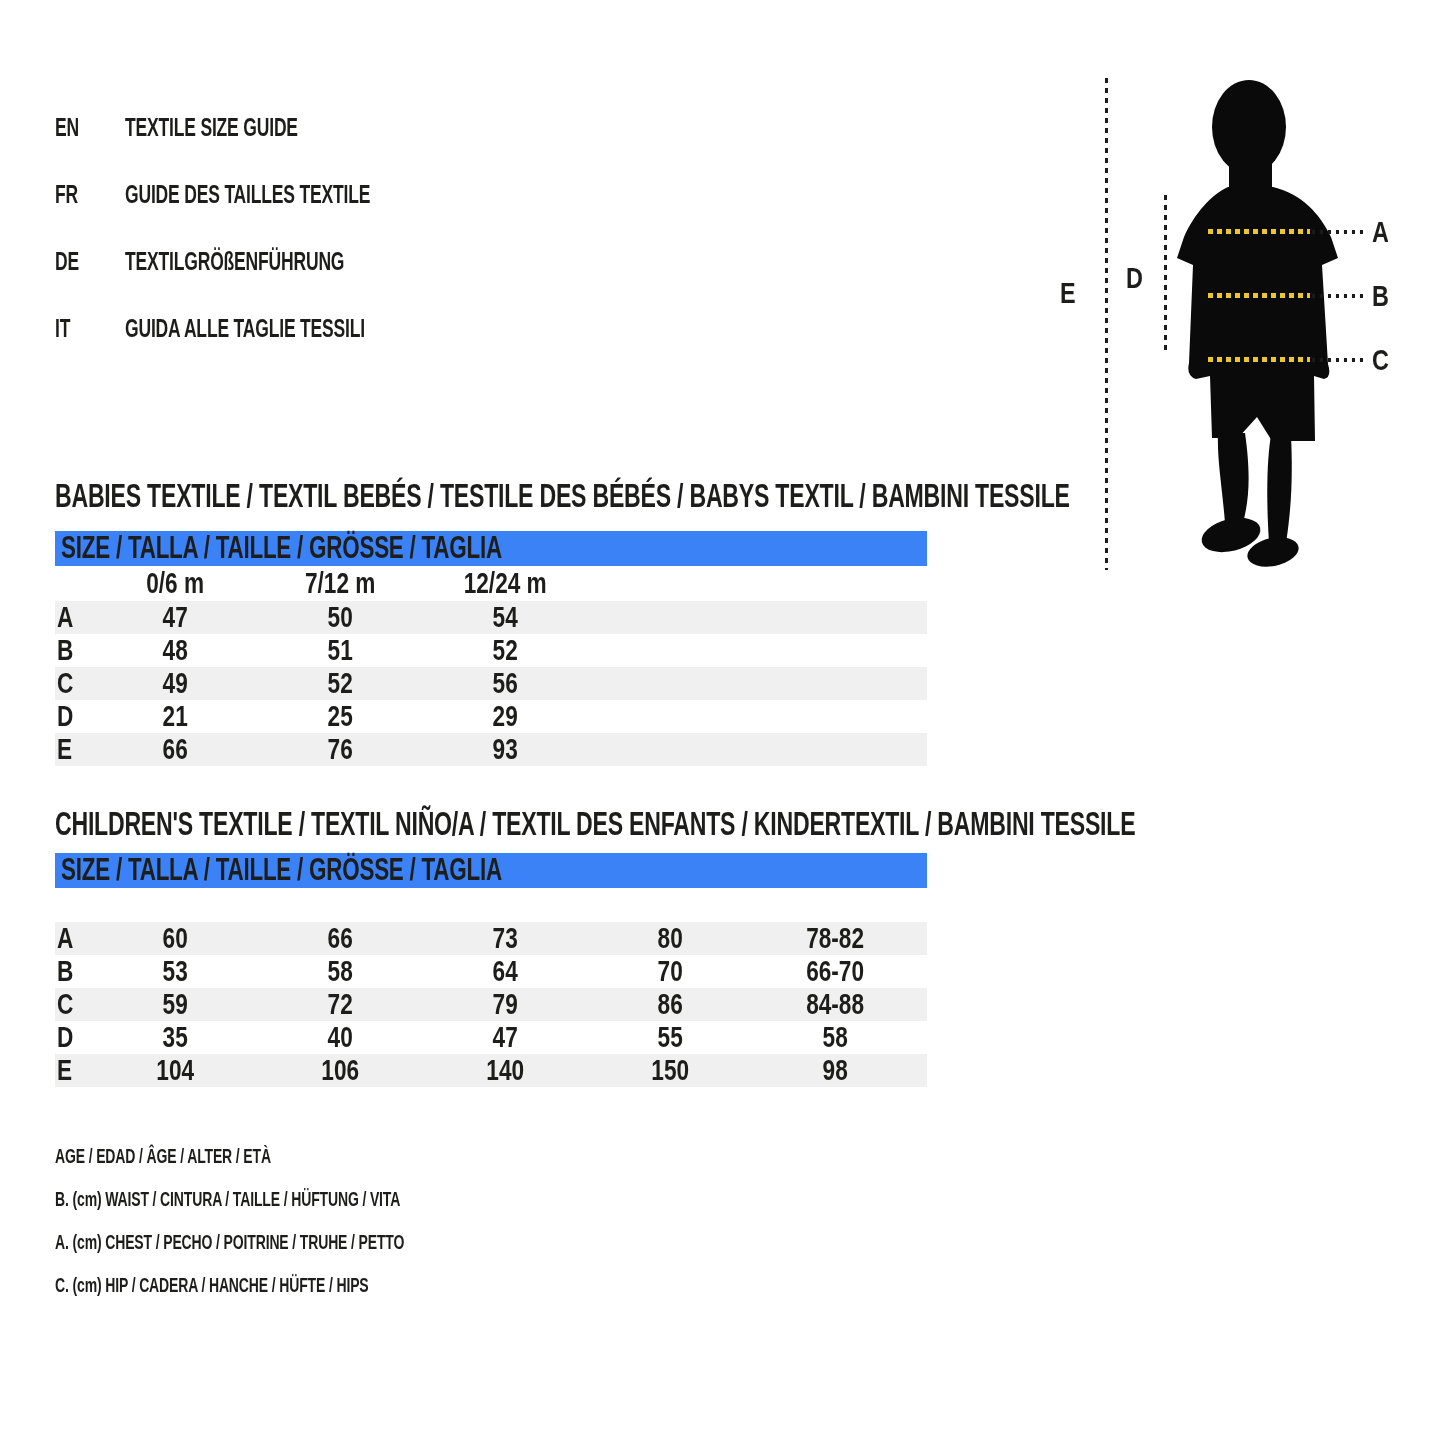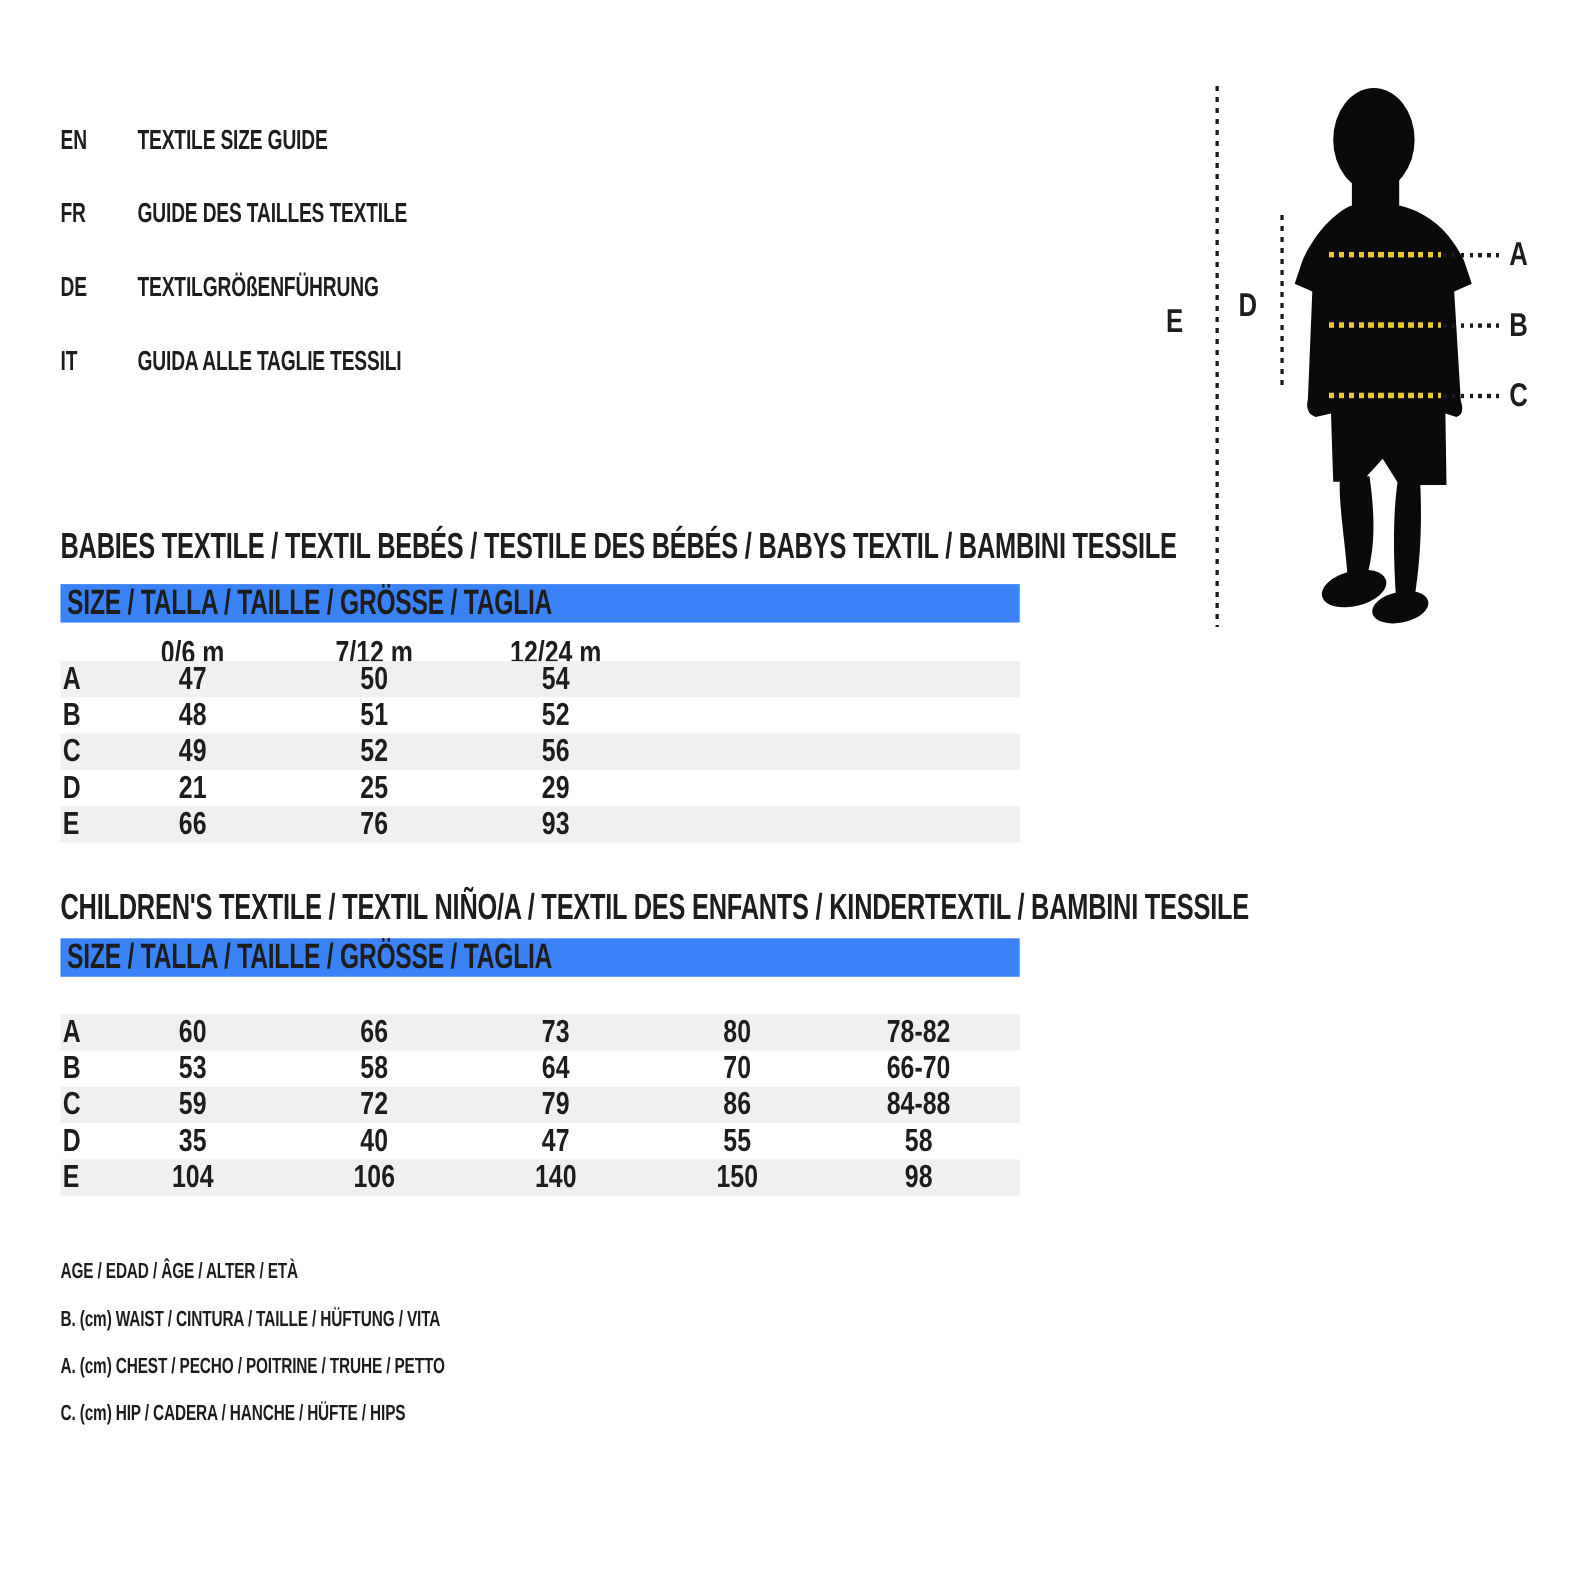--- a/index.html
+++ b/index.html
@@ -98,21 +98,21 @@
   <div class="fig-label" style="left:1372px; top:344px;"><span class="cnd-l">C</span></div>
   <div class="fig-label" style="left:1126px; top:262px;"><span class="cnd-l">D</span></div>
   <div class="fig-label" style="left:1060px; top:277px;"><span class="cnd-l">E</span></div>
 
   <h2 class="section-title" style="top:478px;"><span class="cnd">BABIES TEXTILE / TEXTIL BEBÉS / TESTILE DES BÉBÉS / BABYS TEXTIL / BAMBINI TESSILE</span></h2>
 
   <div class="size-bar" style="top:531px;">
     <span class="cnd">SIZE / TALLA / TAILLE / GRÖSSE / TAGLIA</span>
   </div>
 
-  <div class="t-row t-head" style="top:566px;margin-top:11px;">
+  <div class="t-row t-head" style="top:566px;">
     <span class="lbl"></span>
     <span class="cell"><span class="cnd-n">0/6 m</span></span>
     <span class="cell"><span class="cnd-n">7/12 m</span></span>
     <span class="cell"><span class="cnd-n">12/24 m</span></span>
   </div>
 
   <div class="t-row stripe" style="top:601px;">
     <span class="lbl"><span class="cnd-l">A</span></span>
     <span class="cell"><span class="cnd-n">47</span></span>
     <span class="cell"><span class="cnd-n">50</span></span>

